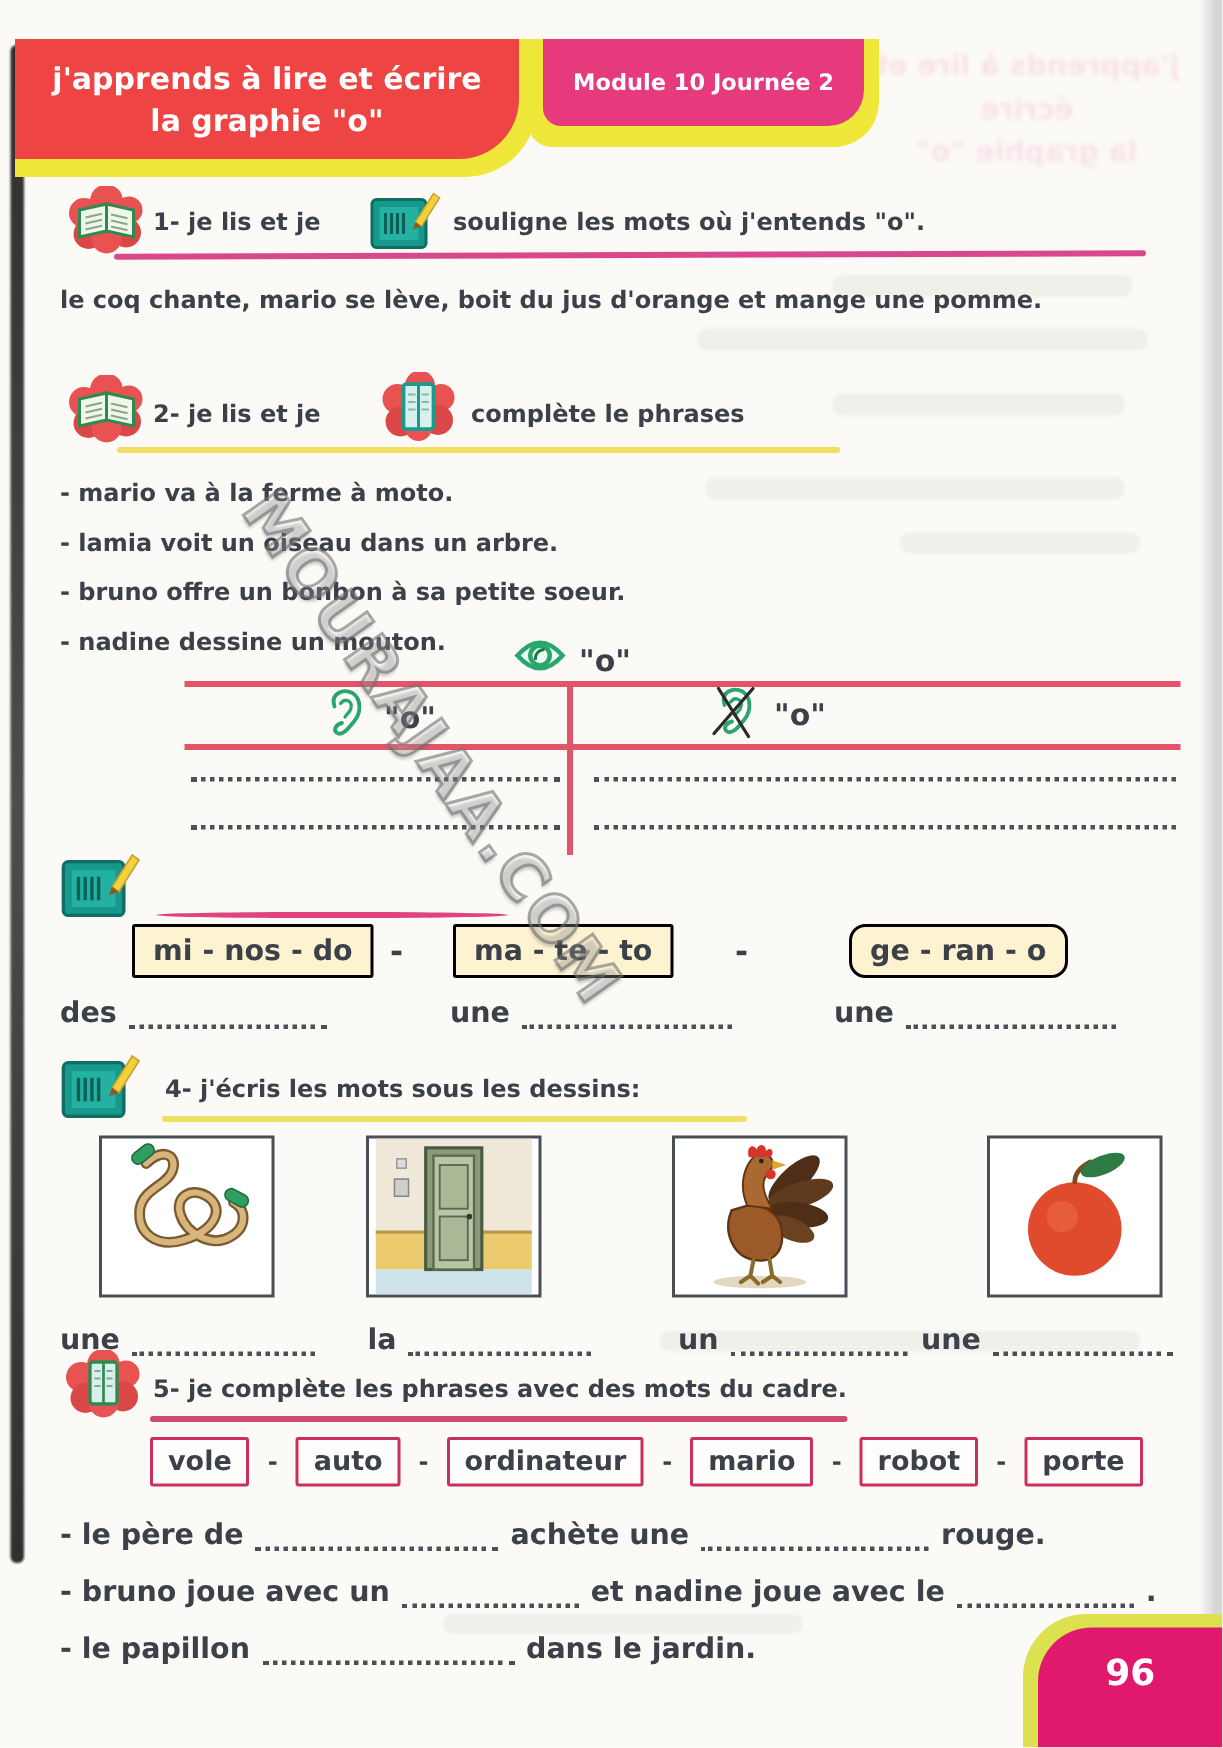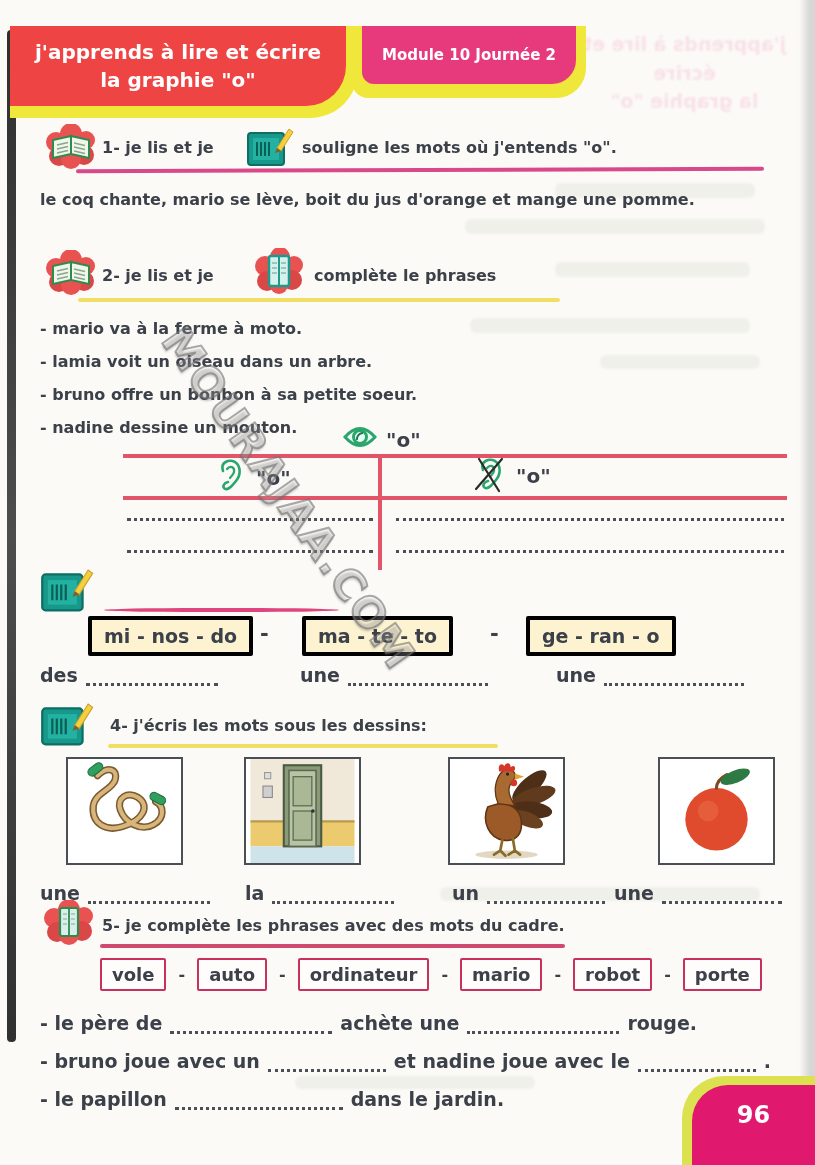--- a/index.html
+++ b/index.html
@@ -13,21 +13,21 @@
   
   .banner-wrap{background:#efe83a;border-radius:0 0 48px 0;padding:0 12px 12px 0;}
   .banner-inner{background:#ef4444;border-radius:0 0 40px 0;width:100%;height:100%;
                 display:flex;flex-direction:column;justify-content:center;align-items:center;}
   .banner-inner div{color:#ffffff;font-weight:bold;font-size:20px;line-height:1.4;text-align:center;}
   .tab-wrap{background:#efe83a;border-radius:0 0 30px 16px;padding:0 10px 14px 10px;}
   .tab-inner{background:#e73a7d;border-radius:0 0 24px 12px;width:100%;height:100%;
              display:flex;align-items:center;justify-content:center;}
   .tab-inner div{color:#fff;font-weight:bold;font-size:15px;}
   
-  .syl-box{display:inline-block;background:#fdf3d1;border:4px solid #000000;border-radius:2px;
+  .syl-box{display:inline-block;background:#fdf3d1;border:2px solid #000000;border-radius:2px;
            padding:5px 12px;font-weight:bold;font-size:19px;color:#3b4049;}
   .word-box{display:inline-block;background:rgba(255,255,255,.65);border:2.5px solid #c9305e;
             border-radius:2px;padding:4px 10px;font-weight:bold;font-size:18px;color:#3b4049;}
   .pic-box{position:absolute;width:113px;height:104px;background:#ffffff;border:2.5px solid #4a4e55;}
   .pic-box svg{width:100%;height:100%;}
   .sent{display:flex;align-items:flex-end;gap:8px;font-weight:bold;font-size:19px;color:#3b4049;white-space:nowrap;}
   .ghost{position:absolute;background:rgba(110,122,100,.08);border-radius:6px;filter:blur(1px);}
   .wm{position:absolute;left:192px;top:318px;transform:rotate(55deg);transform-origin:0 0;
       font-size:42px;font-weight:bold;letter-spacing:2px;color:rgba(245,245,245,.12);
       -webkit-text-stroke:2px rgba(112,112,112,.6);text-shadow:2px 2px 2px rgba(90,90,90,.3);
@@ -184,21 +184,21 @@
       <polygon points="31,24 43,5 47,8 35,27" fill="#f4d03f" stroke="#caa02c" stroke-width="1"></polygon>
       <polygon points="31,24 35,27 29,29" fill="#8a5a2b"></polygon>
     </svg>
   </div>
   <div class="abs swoosh" style="left:104px;top:608px;width:235px;background:#e0447c;border-radius:50%/60%;"></div>
 
   <div class="abs syl-box" style="left:88px;top:616px;">mi - nos - do</div>
   <div class="abs t" style="left:260px;top:622px;font-size:21px;">-</div>
   <div class="abs syl-box" style="left:302px;top:616px;">ma - te - to</div>
   <div class="abs t" style="left:490px;top:622px;font-size:21px;">-</div>
-  <div class="abs syl-box" style="left:526px;top:616px;">ge - ran - o</div>
+  <div class="abs syl-box" style="left:566px;top:616px;border-radius:11px;">ge - ran - o</div>
 
   <div class="abs sent" style="left:40px;top:664px;">
     <span>des</span>
     <span class="blank" style="width:132px;"></span>
   </div>
   <div class="abs sent" style="left:300px;top:664px;">
     <span>une</span>
     <span class="blank" style="width:140px;"></span>
   </div>
   <div class="abs sent" style="left:556px;top:664px;">

